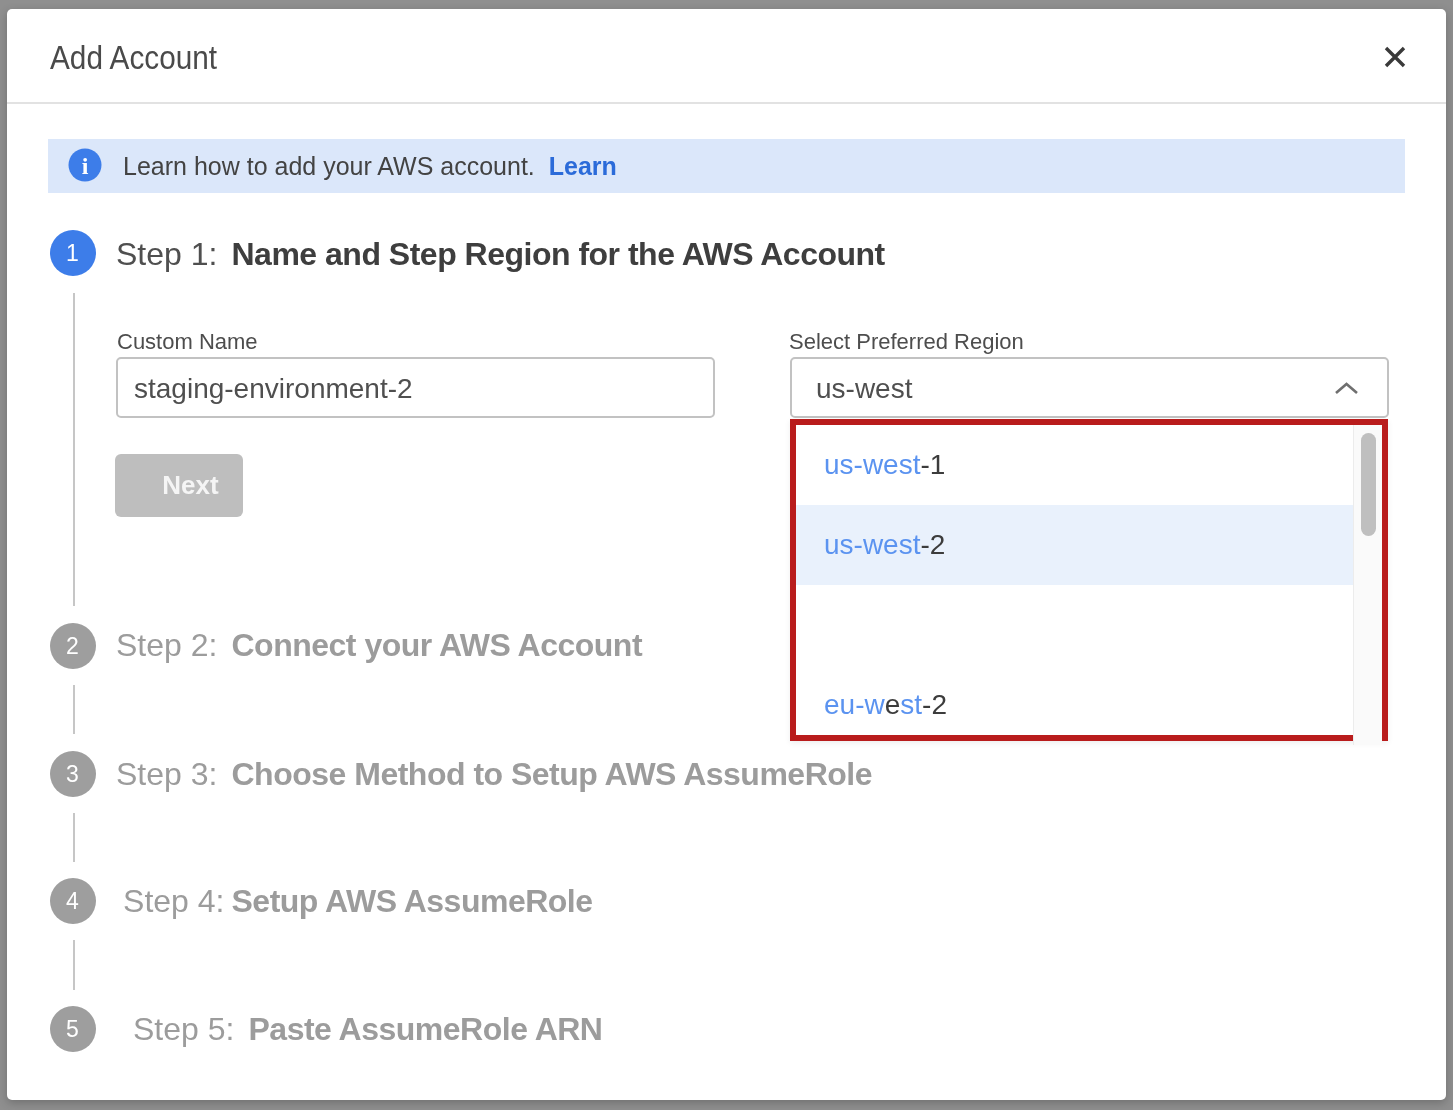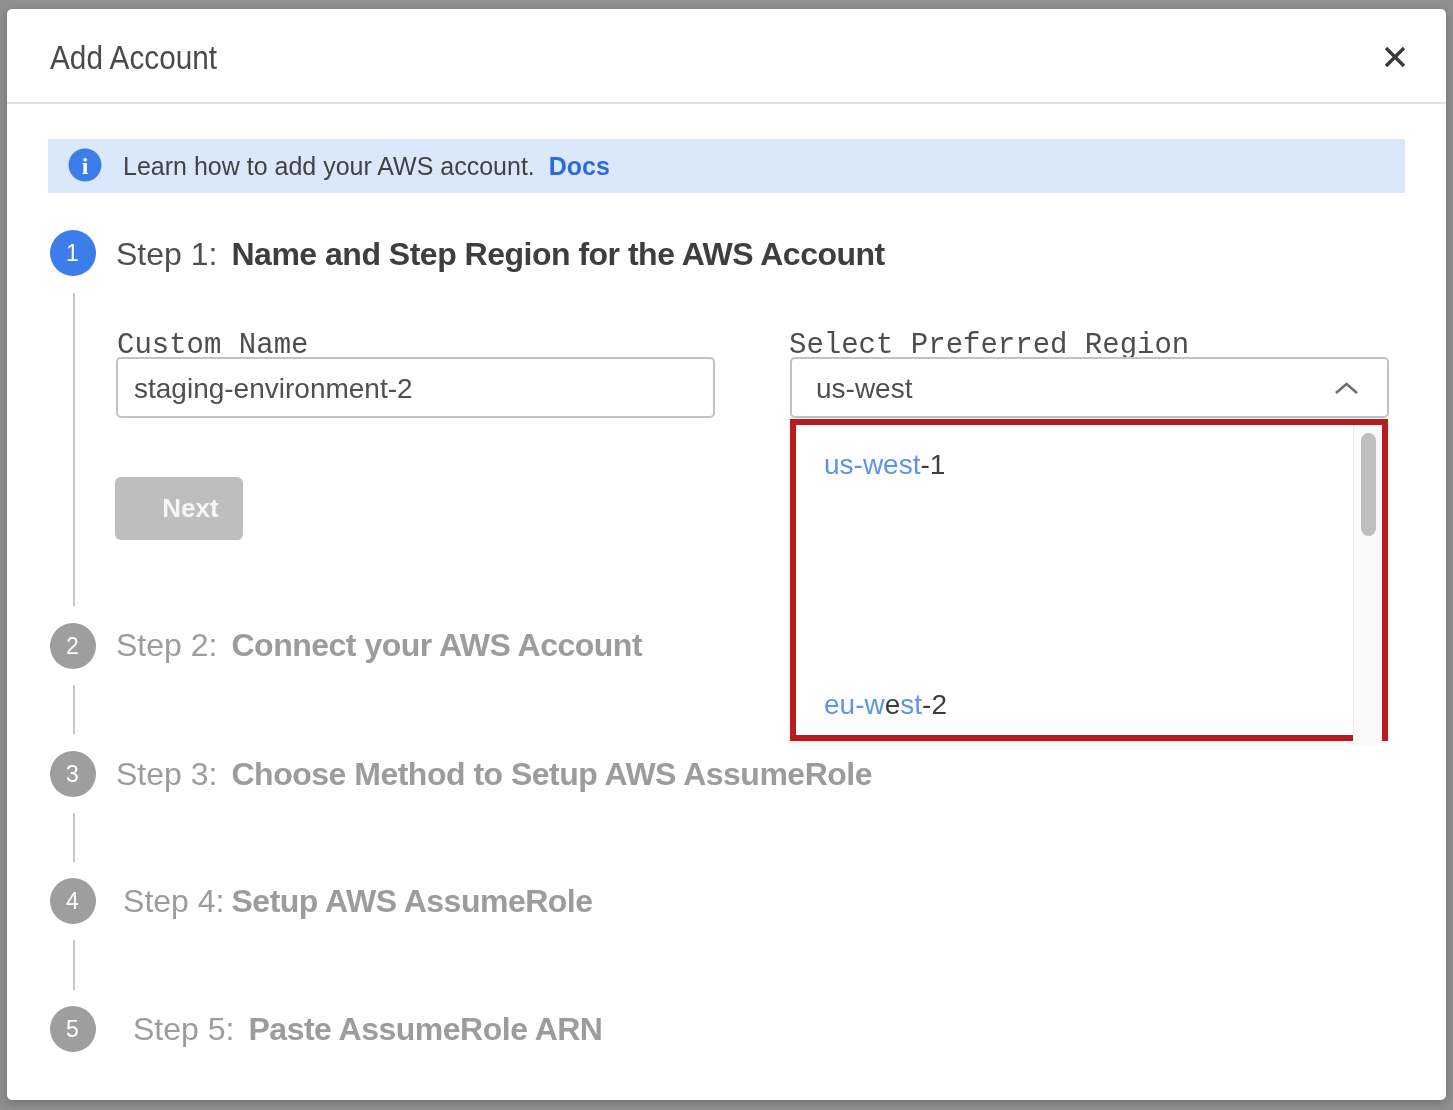--- a/index.html
+++ b/index.html
@@ -18,47 +18,47 @@
 .c-blue { background:#3d7de9; }
 .c-gray { background:#9e9e9e; }
 .steph { font-size:32px; line-height:1; white-space:nowrap; }
 .steph .pre { display:inline-block; width:115.5px; }
 .steph b { letter-spacing:-0.5px; }
 .s1 { color:#4f4f4f; }
 .s1 b { color:#3e3e3e; }
 .sg { color:#9c9c9c; }
 .sg b { color:#9c9c9c; }
 .vline { left:73px; width:2px; background:#c6c6c6; }
-.label { font-size:29px; color:#4d4d4d; line-height:1;font-family:Liberation Mono, monospace; }
+.label { font-size:22px; color:#4d4d4d; line-height:1; }
 .input { left:116px; top:357px; width:599px; height:61px; border:2px solid #c2c2c2; border-radius:5px; background:#fff; }
 .input-text { left:134px; top:375px; font-size:28px; color:#4f4f4f; line-height:1; }
 .selbox { left:790px; top:357px; width:599px; height:61px; border:2px solid #c2c2c2; border-radius:5px; background:#fff; }
 .sel-text { left:816px; top:375px; font-size:28px; color:#4f4f4f; line-height:1; }
-.nextbtn { left:115px; top:477px; width:128px; height:63px; background:#bebebe; border-radius:6px; color:#f5f5f5; font-size:26px; font-weight:bold; text-align:center; line-height:63px;padding-left:23px; }
+.nextbtn { left:115px; top:454px; width:128px; height:63px; background:#bebebe; border-radius:6px; color:#f5f5f5; font-size:26px; font-weight:bold; text-align:center; line-height:63px;padding-left:23px; }
 .panel { left:790px; top:419px; width:598px; height:322px; background:#ffffff; border:6px solid #b91c1c; box-shadow:0 2px 6px rgba(0,0,0,0.07); }
 .row { position:absolute; left:0; width:567px; height:80px; font-size:28px; line-height:80px; padding-left:28px; color:#3c3c3c; white-space:nowrap; }
 .row em { font-style:normal; color:#5b93f0; }
 .row.hl { background:#e9f1fc; }
 .sb-track { position:absolute; right:0; top:0; width:29px; height:320px; background:#fafafa; border-left:1px solid #ececec; }
 .sb-thumb { position:absolute; left:7px; top:8px; width:15px; height:103px; background:#bfbfbf; border-radius:8px; }
 </style>
 </head>
 <body>
 <div class="modal"></div>
 <div class="abs title">Add Account</div>
 <svg class="abs closex" width="22" height="22" viewBox="0 0 22 22">
     <path d="M2 2 L20 20 M20 2 L2 20" stroke="#3a3a3a" stroke-width="3.4" stroke-linecap="butt" fill="none"></path>
   </svg>
 <div class="abs hdr-line"></div>
 <div class="abs banner"></div>
 <svg class="abs banner-icon" width="34" height="34" viewBox="0 0 34 34">
     <circle cx="17" cy="17" r="16.5" fill="#3d7de9"></circle>
     <text x="17" y="26" font-family="Liberation Serif, serif" font-weight="bold" font-size="24" fill="#ffffff" text-anchor="middle">i</text>
   </svg>
-<div class="abs banner-text">Learn how to add your AWS account.&nbsp; <b>Docs</b></div>
+<div class="abs banner-text">Learn how to add your AWS account.&nbsp; <b>Learn</b></div>
 
 <div class="abs circle c-blue" style="left:49.5px; top:229.5px;">1</div>
 <div class="abs steph s1" style="left:116px; top:238px;"><span class="pre">Step 1:</span><b>Name and Step Region for the AWS Account</b></div>
 
 <div class="abs vline" style="top:293px; height:313px;"></div>
 
 <div class="abs label" style="left:117px; top:330.5px;">Custom Name</div>
 <div class="abs input"></div>
 <div class="abs input-text">staging-environment-2</div>
 
@@ -66,20 +66,21 @@
 <div class="abs selbox"></div>
 <div class="abs sel-text">us-west</div>
 <svg class="abs" style="left:1334px; top:382px;" width="25" height="13" viewBox="0 0 25 13">
     <path d="M2 11 L12.5 2 L23 11" stroke="#6f6f6f" stroke-width="2.6" fill="none" stroke-linejoin="miter"></path>
   </svg>
 
 <div class="abs nextbtn">Next</div>
 
 <div class="abs panel">
   <div class="row" style="top:0;"><em>us-west</em>-1</div>
+  <div class="row hl" style="top:80px;"><em>us-west</em>-2</div>
   <div class="row" style="top:240px;"><em>eu-w</em>e<em>st</em>-2</div>
   <div class="sb-track">
       <div class="sb-thumb"></div>
     </div>
 </div>
 
 <div class="abs circle c-gray" style="left:49.5px; top:623px;">2</div>
 <div class="abs steph sg" style="left:116px; top:628.5px;"><span class="pre">Step 2:</span><b>Connect your AWS Account</b></div>
 <div class="abs vline" style="top:685px; height:49px;"></div>
 

